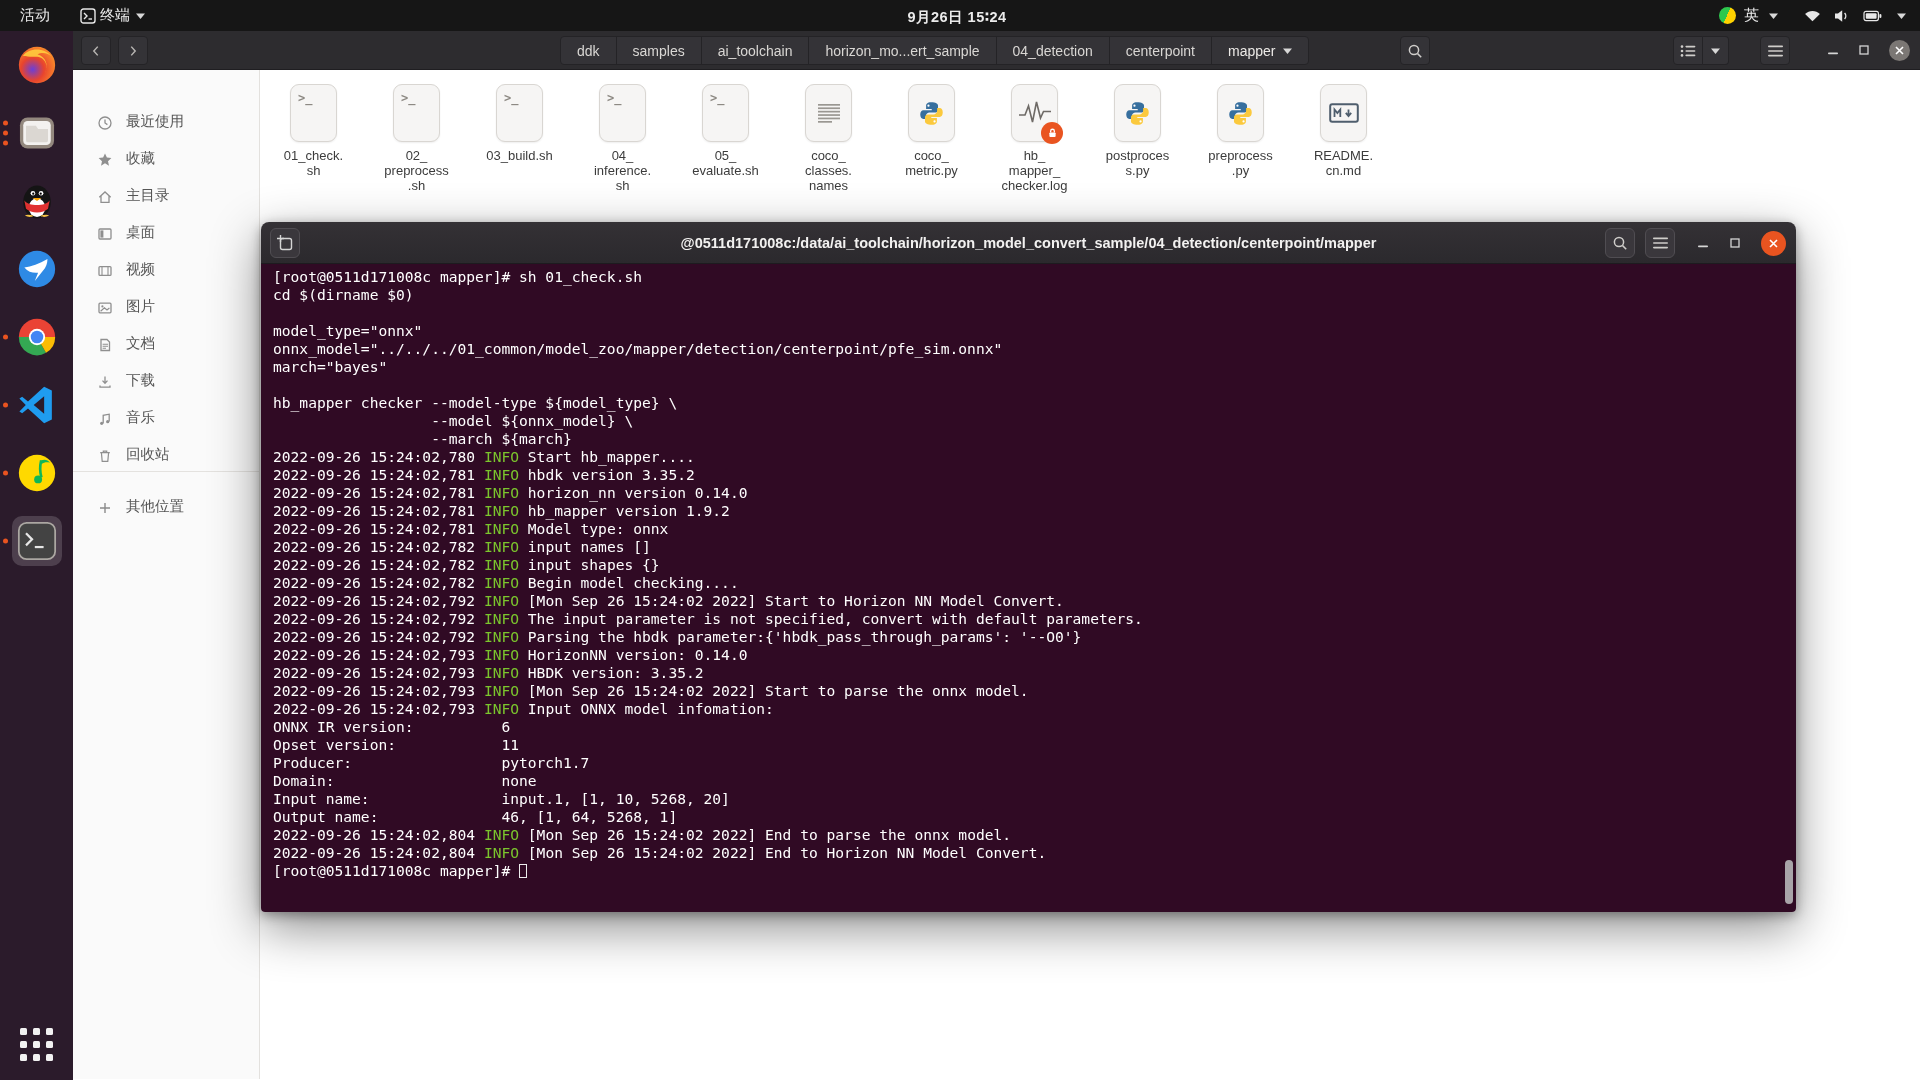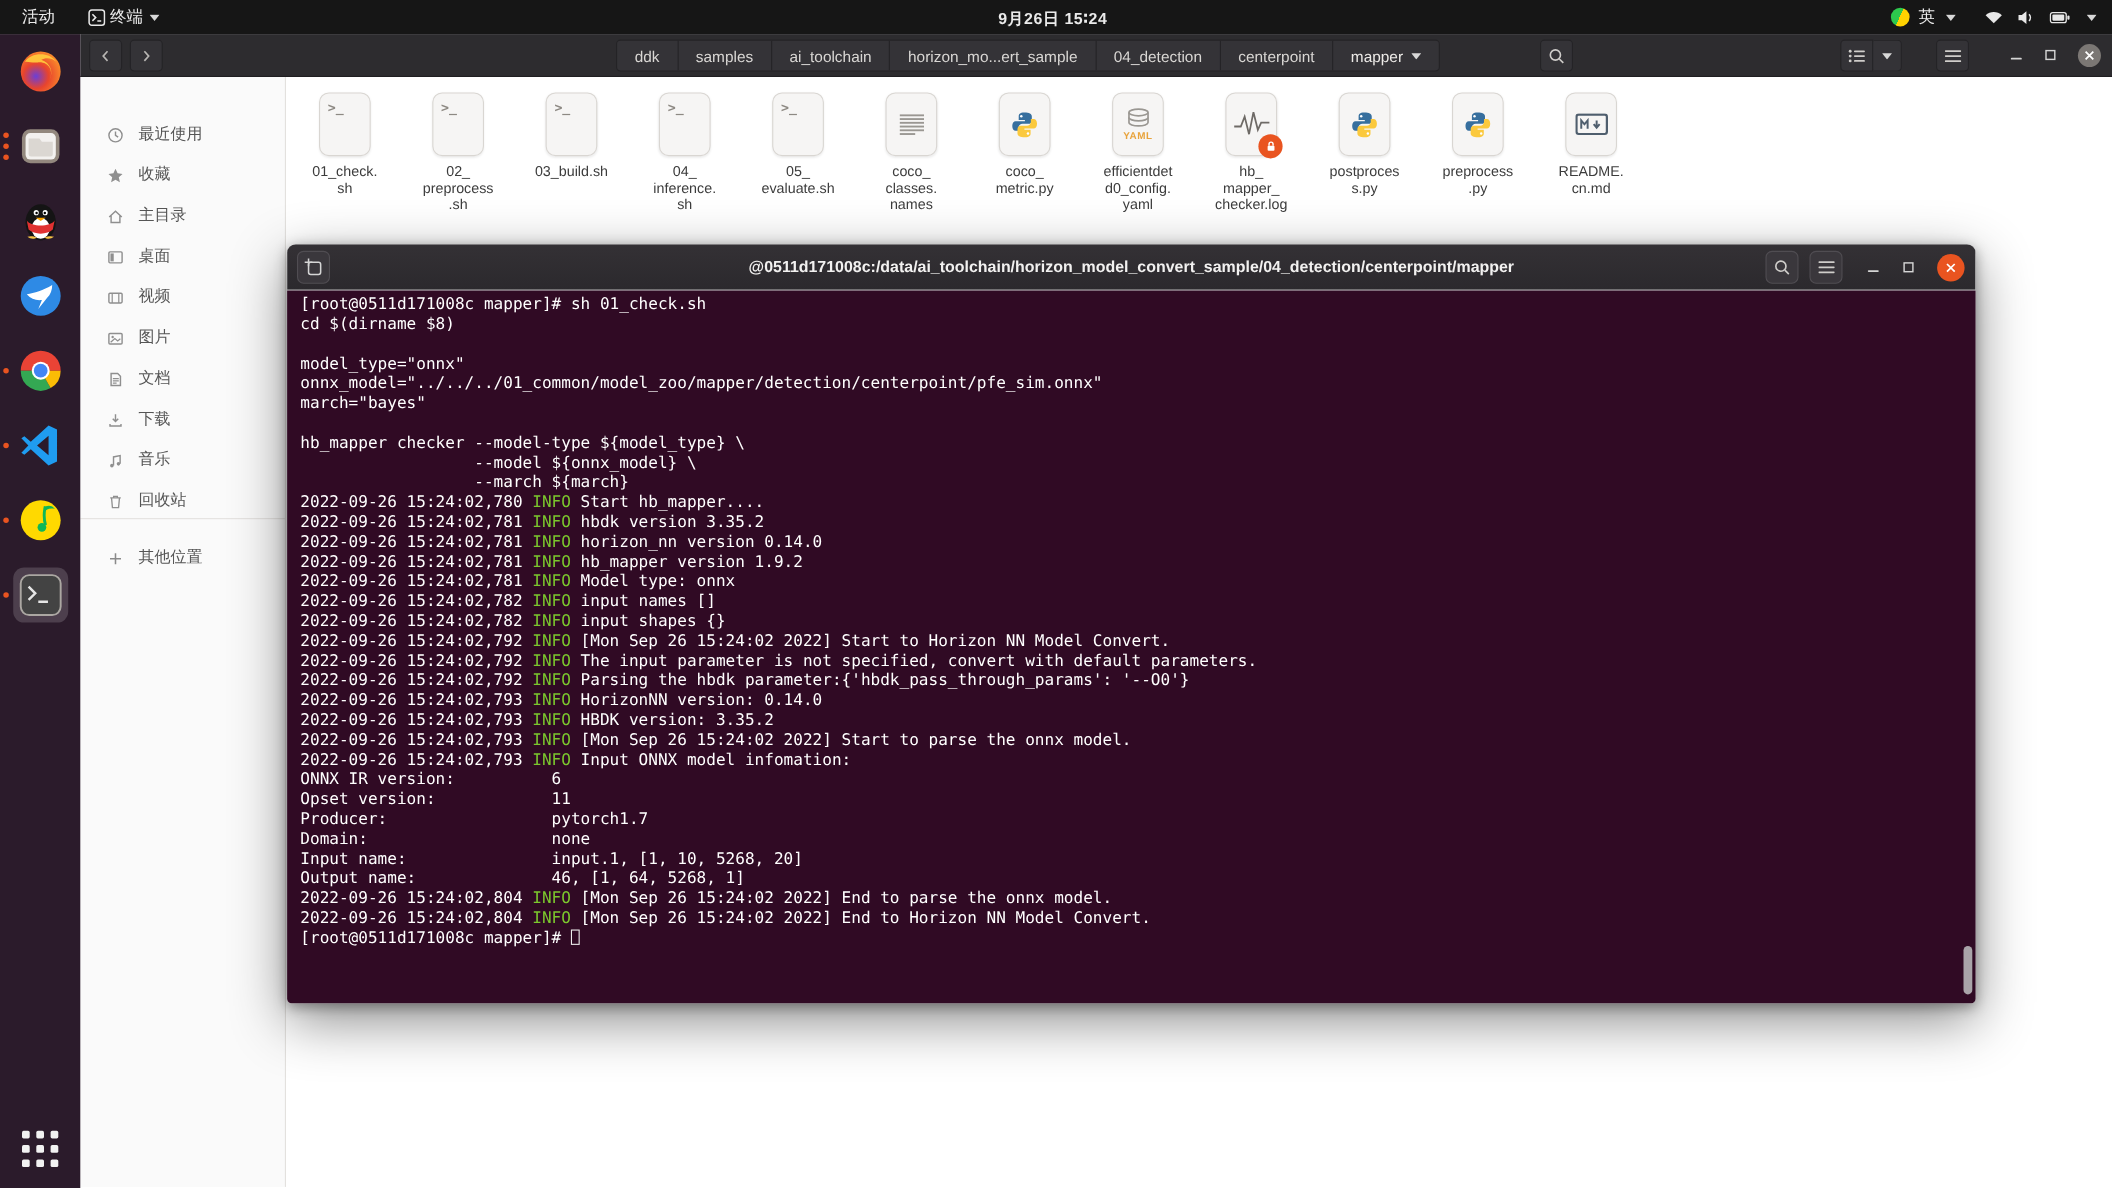--- a/index.html
+++ b/index.html
@@ -545,37 +545,20 @@
                 <circle cx="14.7" cy="19" r="1" fill="#fff"></circle>
               </svg>
             </span>
           </div>
           <div class="flabel">
             <span>coco_</span>
             <span>metric.py</span>
           </div>
         </div>
         <div class="file-item">
-          <div class="plate yaml">
-            <span>
-              <svg width="26" height="18" viewBox="0 0 24 16">
-                <ellipse cx="12" cy="3.6" rx="8" ry="2.8" fill="none" stroke="#9a9792" stroke-width="1.4"></ellipse>
-                <path d="M4 3.6 V12 c0 1.6 3.6 2.9 8 2.9 s8 -1.3 8 -2.9 V3.6" fill="none" stroke="#9a9792" stroke-width="1.4"></path>
-                <path d="M4 7.8 c0 1.6 3.6 2.9 8 2.9 s8 -1.3 8 -2.9" fill="none" stroke="#9a9792" stroke-width="1.4"></path>
-              </svg>
-            </span>
-            <span class="ylabel">YAML</span>
-          </div>
-          <div class="flabel">
-            <span>efficientdet</span>
-            <span>d0_config.</span>
-            <span>yaml</span>
-          </div>
-        </div>
-        <div class="file-item">
           <div class="plate log">
             <span>
               <svg width="38" height="30" viewBox="0 0 36 30">
                 <path d="M2 17 L8 17 L11.5 8 L15.5 24 L19.5 4 L23.5 20 L26.5 13.5 L34 13.5" stroke="#6e6a66" stroke-width="1.6" fill="none"></path>
               </svg>
             </span>
             <span class="badge">
               <svg width="11" height="12" viewBox="0 0 12 12">
                 <rect x="2.6" y="5.4" width="6.8" height="5" rx="1" fill="#fff"></rect>
                 <path d="M4 5.4 V3.9 a2 2 0 0 1 4 0 V5.4" stroke="#fff" stroke-width="1.4" fill="none"></path>
@@ -676,36 +659,37 @@
         <span class="t-close">
             <svg width="11" height="11" viewBox="0 0 11 11">
               <path d="M2 2 L9 9 M9 2 L2 9" stroke="#fff" stroke-width="1.6"></path>
             </svg>
           </span>
       </span>
     </div>
   </div>
   <div id="term-body">
     <div class="term-line"><span>[root@0511d171008c mapper]# sh 01_check.sh</span></div>
-      <div class="term-line"><span>cd $(dirname $8)</span></div>
+      <div class="term-line"><span>cd $(dirname $0)</span></div>
       <div class="term-line"><span></span></div>
       <div class="term-line"><span>model_type="onnx"</span></div>
       <div class="term-line"><span>onnx_model="../../../01_common/model_zoo/mapper/detection/centerpoint/pfe_sim.onnx"</span></div>
       <div class="term-line"><span>march="bayes"</span></div>
       <div class="term-line"><span></span></div>
       <div class="term-line"><span>hb_mapper checker --model-type ${model_type} \</span></div>
       <div class="term-line"><span>                  --model ${onnx_model} \</span></div>
       <div class="term-line"><span>                  --march ${march}</span></div>
       <div class="term-line"><span>2022-09-26 15:24:02,780 </span><span class="t-info">INFO</span><span> Start hb_mapper....</span></div>
       <div class="term-line"><span>2022-09-26 15:24:02,781 </span><span class="t-info">INFO</span><span> hbdk version 3.35.2</span></div>
       <div class="term-line"><span>2022-09-26 15:24:02,781 </span><span class="t-info">INFO</span><span> horizon_nn version 0.14.0</span></div>
       <div class="term-line"><span>2022-09-26 15:24:02,781 </span><span class="t-info">INFO</span><span> hb_mapper version 1.9.2</span></div>
       <div class="term-line"><span>2022-09-26 15:24:02,781 </span><span class="t-info">INFO</span><span> Model type: onnx</span></div>
       <div class="term-line"><span>2022-09-26 15:24:02,782 </span><span class="t-info">INFO</span><span> input names []</span></div>
       <div class="term-line"><span>2022-09-26 15:24:02,782 </span><span class="t-info">INFO</span><span> input shapes {}</span></div>
+      <div class="term-line"><span>2022-09-26 15:24:02,782 </span><span class="t-info">INFO</span><span> Begin model checking....</span></div>
       <div class="term-line"><span>2022-09-26 15:24:02,792 </span><span class="t-info">INFO</span><span> [Mon Sep 26 15:24:02 2022] Start to Horizon NN Model Convert.</span></div>
       <div class="term-line"><span>2022-09-26 15:24:02,792 </span><span class="t-info">INFO</span><span> The input parameter is not specified, convert with default parameters.</span></div>
       <div class="term-line"><span>2022-09-26 15:24:02,792 </span><span class="t-info">INFO</span><span> Parsing the hbdk parameter:{'hbdk_pass_through_params': '--O0'}</span></div>
       <div class="term-line"><span>2022-09-26 15:24:02,793 </span><span class="t-info">INFO</span><span> HorizonNN version: 0.14.0</span></div>
       <div class="term-line"><span>2022-09-26 15:24:02,793 </span><span class="t-info">INFO</span><span> HBDK version: 3.35.2</span></div>
       <div class="term-line"><span>2022-09-26 15:24:02,793 </span><span class="t-info">INFO</span><span> [Mon Sep 26 15:24:02 2022] Start to parse the onnx model.</span></div>
       <div class="term-line"><span>2022-09-26 15:24:02,793 </span><span class="t-info">INFO</span><span> Input ONNX model infomation:</span></div>
       <div class="term-line"><span>ONNX IR version:          6</span></div>
       <div class="term-line"><span>Opset version:            11</span></div>
       <div class="term-line"><span>Producer:                 pytorch1.7</span></div>

